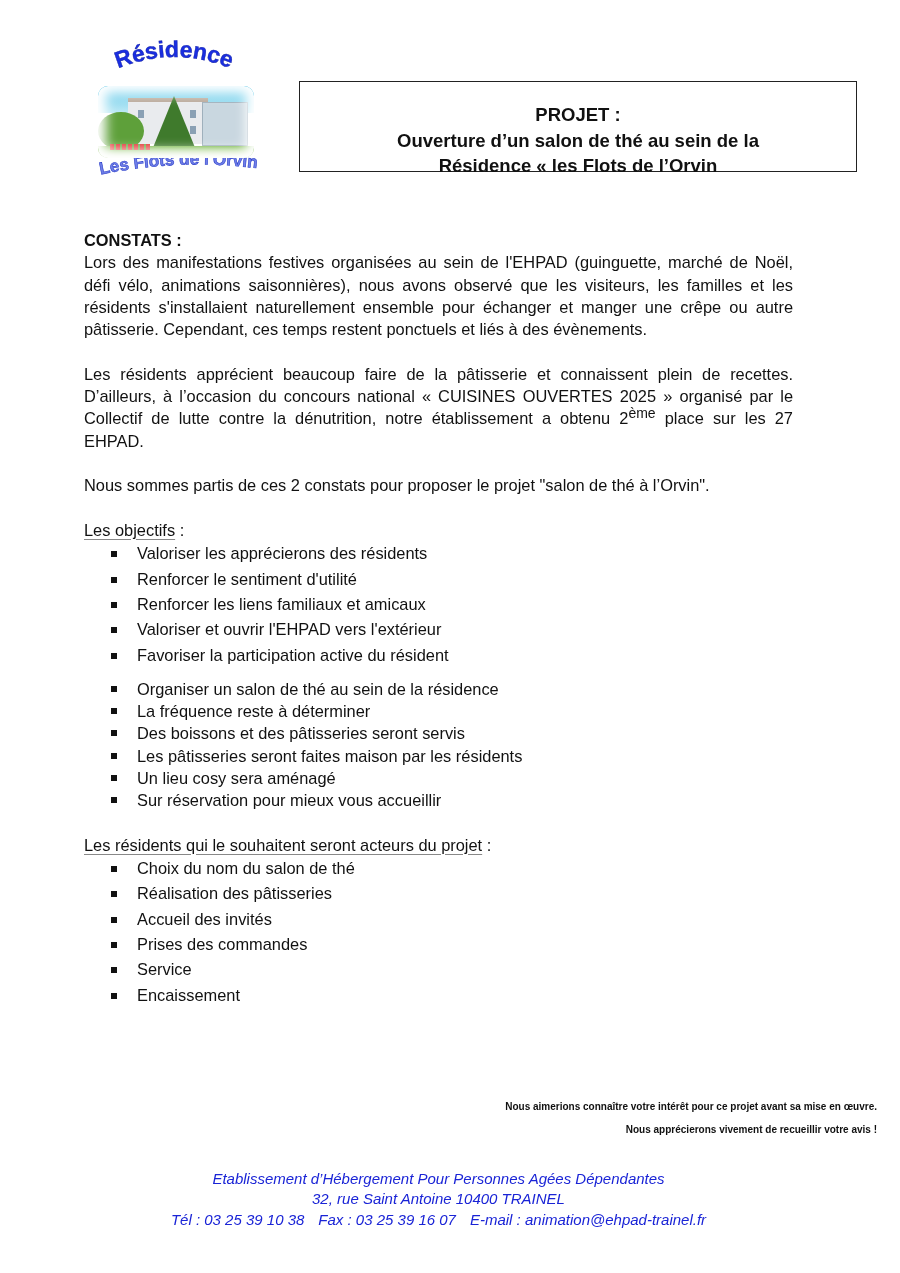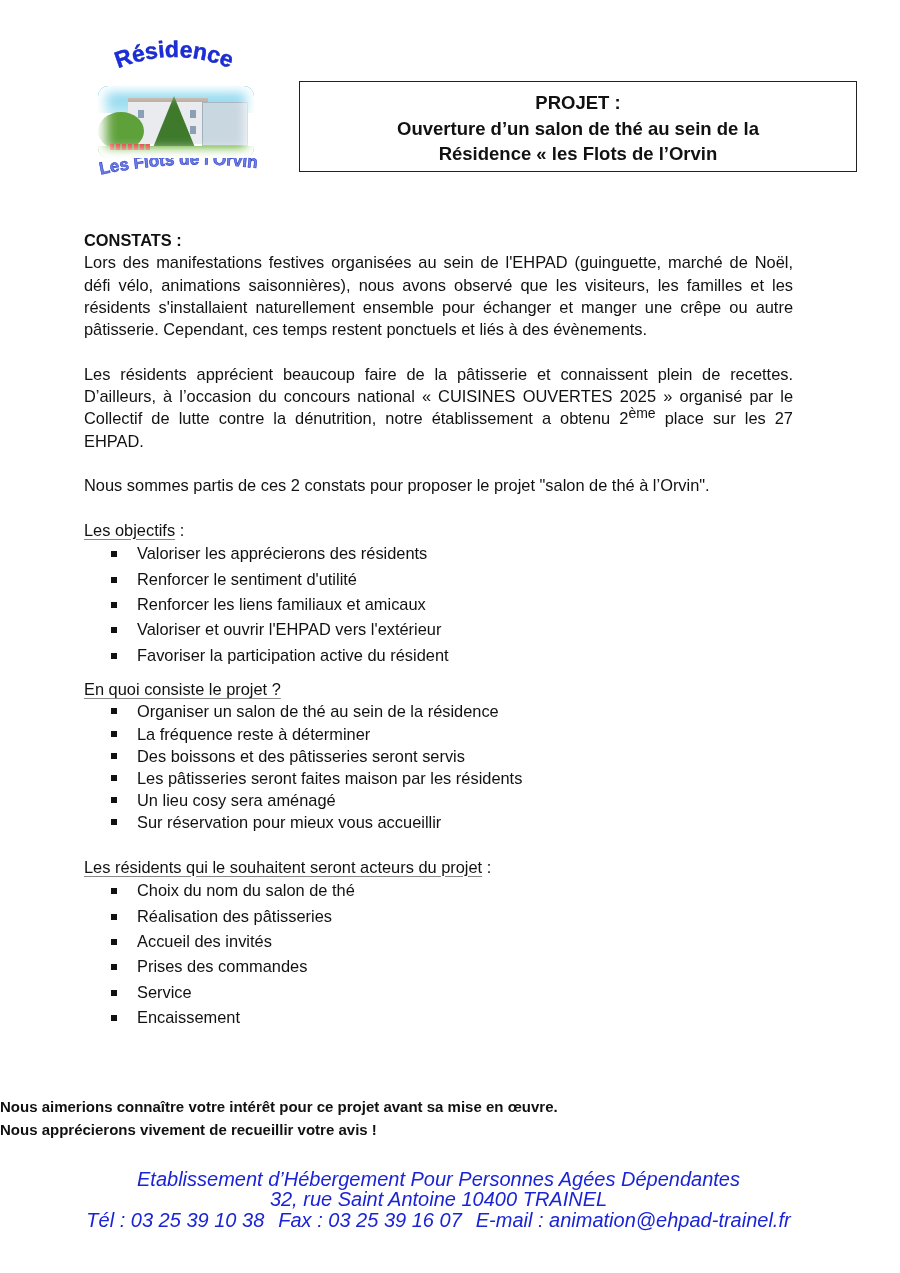--- a/index.html
+++ b/index.html
@@ -35,21 +35,21 @@
     .logo-photo .fade { position:absolute; inset:0; box-shadow: 0 0 12px 8px #fff inset; border-radius:10px; }
 
     
     .title-box {
       position: absolute; left: 299px; top: 81px; width: 558px; height: 91px;
       border: 1.3px solid #222;
       text-align: center;
       font-weight: bold;
       font-size: 18.5px;
       line-height: 25.5px;
-      padding-top: 8px;
+      padding-top: 20px;
       color: #111;
     }
 
     
     .content {
       position: absolute; left: 84px; top: 229px; width: 709px;
       font-size: 16.4px; line-height: 22.3px; color: #111;
     }
     .h-bold { font-weight: bold; }
     .para { text-align: justify; }
@@ -61,26 +61,26 @@
     ul.bullets li { position: relative; padding-left: 27px; }
     ul.bullets li .sq {
       position: absolute; left: 1px; top: 8px; width: 6px; height: 6px; background: #111;
     }
     ul.loose li { height: 25.4px; line-height: 25.4px; }
     ul.loose li .sq { top: 10px; }
     ul.tight li { height: 22.2px; line-height: 22.2px; }
     ul.tight li .sq { top: 8px; }
 
     .closing {
-      position: absolute; left: 0; top: 1096px; width: 877px; text-align: left;
-      font-weight: bold; font-size: 15px; line-height: 22.5px;
+      position: absolute; left: 0; top: 1096px; width: 877px; text-align: right;
+      font-weight: bold; font-size: 10px; line-height: 22.5px;
     }
     .footer {
       position: absolute; left: 0; top: 1169px; width: 877px; text-align: center;
-      color: #1a24d6; font-style: italic; font-size: 20px; line-height: 20.4px;
+      color: #1a24d6; font-style: italic; font-size: 15px; line-height: 20.4px;
     }
     .footer .sep { display: inline-block; width: 14px; }
   </style>
 </head>
 <body>
 
 <div class="logo">
   <svg width="200" height="150" viewBox="0 0 200 150">
     <defs>
       <path id="arcTop" d="M 18 40 Q 95 -2 170 40" fill="none"></path>
@@ -126,21 +126,20 @@
   <div class="sect-title"><u>Les objectifs</u><span> :</span></div>
   <ul class="bullets loose">
     <li><span class="sq"></span><span>Valoriser les apprécierons des résidents</span></li>
     <li><span class="sq"></span><span>Renforcer le sentiment d'utilité</span></li>
     <li><span class="sq"></span><span>Renforcer les liens familiaux et amicaux</span></li>
     <li><span class="sq"></span><span>Valoriser et ouvrir l'EHPAD vers l'extérieur</span></li>
     <li><span class="sq"></span><span>Favoriser la participation active du résident</span></li>
   </ul>
   <div style="height:10px"></div>
 
-  <div class="sect-title"><u>En quoi consiste le projet ?</u></div>
   <ul class="bullets tight">
     <li><span class="sq"></span><span>Organiser un salon de thé au sein de la résidence</span></li>
     <li><span class="sq"></span><span>La fréquence reste à déterminer</span></li>
     <li><span class="sq"></span><span>Des boissons et des pâtisseries seront servis</span></li>
     <li><span class="sq"></span><span>Les pâtisseries seront faites maison par les résidents</span></li>
     <li><span class="sq"></span><span>Un lieu cosy sera aménagé</span></li>
     <li><span class="sq"></span><span>Sur réservation pour mieux vous accueillir</span></li>
   </ul>
   <div class="gap"></div>
 

